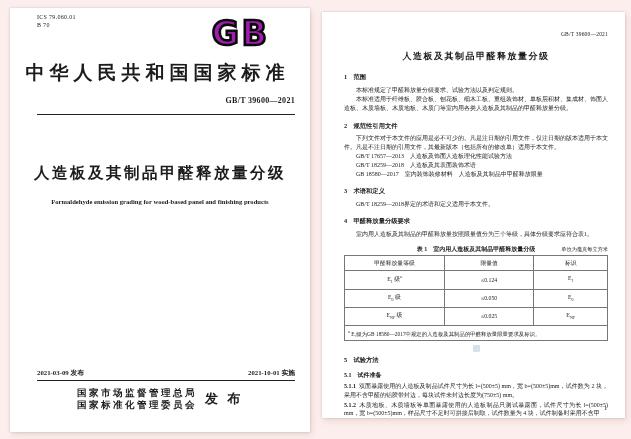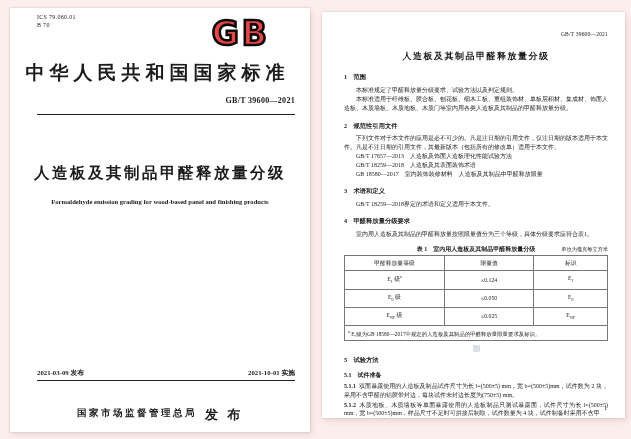--- a/index.html
+++ b/index.html
@@ -12,21 +12,21 @@
   .page{
     position:absolute;background:#ffffff;
     box-shadow:0 0 2px rgba(0,0,0,.18), 2px 3px 6px rgba(150,90,90,.15);
   }
   
   #cover-page{left:10px;top:8px;width:300px;height:424px;}
   .ics-block{position:absolute;left:27px;top:6px;font-size:6px;line-height:7.5px;letter-spacing:.3px;}
   .gb-logo{
     position:absolute;right:40px;top:6px;
     font-family:"DejaVu Sans",sans-serif;font-size:33px;font-weight:900;letter-spacing:3px;
-    color:#ef4444;-webkit-text-stroke:2.6px #0a0a0a;
+    color:#a21caf;-webkit-text-stroke:2.6px #0a0a0a;
   }
   .cn-standard{
     position:absolute;top:52px;left:0;right:5px;text-align:center;white-space:nowrap;
     font-size:19px;font-weight:bold;letter-spacing:5px;
   }
   .cover-std-num{position:absolute;top:88px;right:15px;font-size:8px;font-weight:bold;letter-spacing:.3px;}
   .cover-rule-top{position:absolute;top:106px;left:27px;right:15px;border-top:1.5px solid #222;}
   .cover-title-cn{
     position:absolute;top:155px;left:0;right:0;text-align:center;
     font-size:15.5px;font-weight:bold;letter-spacing:2.5px;
@@ -36,21 +36,21 @@
     font-size:6.6px;font-weight:bold;line-height:8px;
   }
   .cover-dates{
     position:absolute;top:360px;left:27px;right:15px;
     display:flex;justify-content:space-between;
     font-size:6.8px;font-weight:bold;
   }
   .cover-rule-bottom{position:absolute;top:372px;left:27px;right:15px;border-top:1.5px solid #222;}
   .publisher{
     position:absolute;top:380px;left:0;right:0;
-    display:flex;justify-content:center;align-items:center;gap:8px;margin-top:16px;
+    display:flex;justify-content:center;align-items:flex-start;gap:8px;
   }
   .publisher-lines{font-size:9.5px;font-weight:bold;letter-spacing:2.5px;line-height:11.5px;}
   .publish-label{font-size:13px;font-weight:bold;letter-spacing:3px;padding-top:2px;}
 
   
   #content-page{left:322px;top:12px;width:303px;height:406px;}
   .rp-inner{padding:18px 17px 0 22px;font-size:6px;line-height:8.6px;}
   .rp-header{text-align:right;font-size:5.5px;margin-bottom:13px;letter-spacing:.2px;}
   .rp-title{text-align:center;font-size:9px;font-weight:bold;letter-spacing:1.5px;margin:0 0 13px;}
   .sec-h{font-weight:bold;font-size:6.3px;margin:9px 0 4px;}
@@ -91,20 +91,21 @@
   <div class="cover-title-cn">人造板及其制品甲醛释放量分级</div>
   <div class="cover-title-en">Formaldehyde emission grading for wood-based panel and finishing products</div>
   <div class="cover-dates">
     <span>2021-03-09 发布</span>
     <span>2021-10-01 实施</span>
   </div>
   <div class="cover-rule-bottom"></div>
   <div class="publisher">
     <div class="publisher-lines">
       <div>国家市场监督管理总局</div>
+      <div>国家标准化管理委员会</div>
     </div>
     <div class="publish-label">发 布</div>
   </div>
 </div>
 
 <div class="page" id="content-page">
   <div class="rp-inner">
     <div class="rp-header">GB/T 39600—2021</div>
     <div class="rp-title">人造板及其制品甲醛释放量分级</div>
 

